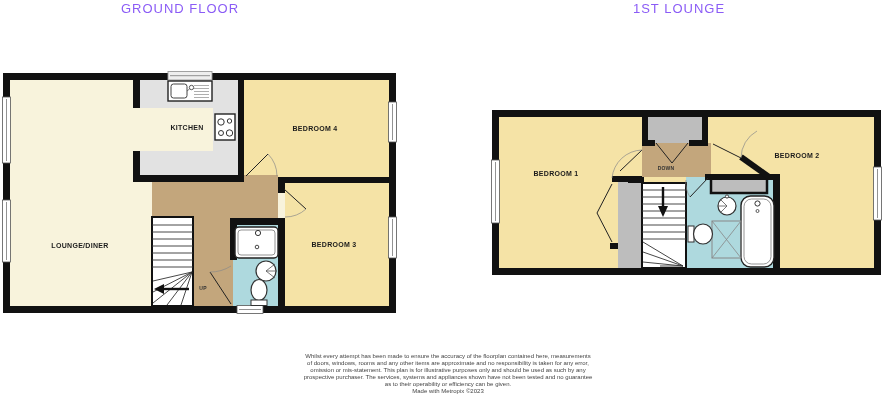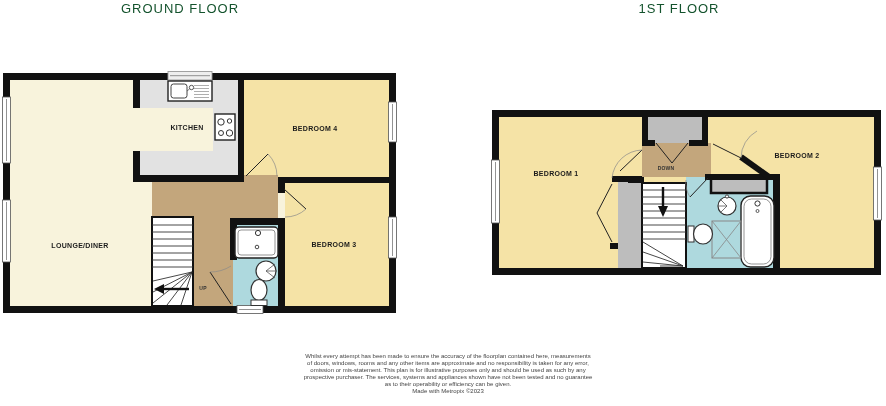--- a/index.html
+++ b/index.html
@@ -20,21 +20,21 @@
   .tread{stroke:#333;stroke-width:0.9;fill:none;}
   .leaf{stroke:#222;stroke-width:1;fill:none;}
   .arc{stroke:#8a8a8a;stroke-width:0.7;fill:none;}
   .fixw{fill:#fff;stroke:#222;stroke-width:1.4;}
   .fixthin{fill:none;stroke:#666;stroke-width:0.7;}
   .fixline{stroke:#555;stroke-width:0.8;fill:none;}
   .lbl{position:absolute;transform:translate(-50%,-50%);white-space:nowrap;
        font-size:7px;font-weight:bold;color:#1b1b1b;letter-spacing:0.3px;}
   .tiny{font-size:5px;color:#333;letter-spacing:0.2px;}
   .title{position:absolute;transform:translate(-50%,-50%);white-space:nowrap;
-         font-size:13px;color:#14532d;letter-spacing:1px;}
+         font-size:13px;color:#8b5cf6;letter-spacing:1px;}
   .disclaimer{position:absolute;left:10px;top:353px;width:876px;text-align:center;
               font-size:6px;line-height:7.1px;color:#444;}
 </style>
 </head>
 <body>
 
 <div class="stage">
 
 <svg width="886" height="406" viewBox="0 0 886 406">
 
@@ -239,21 +239,21 @@
       <path d="M712 221L741 258M741 221L712 258" stroke="#888" stroke-width="0.8"></path>
     </g>
     <g>
       <rect x="688" y="226" width="6" height="16" fill="#fff" stroke="#333" stroke-width="1"></rect>
       <ellipse cx="703" cy="234" rx="9.5" ry="10" fill="#fff" stroke="#333" stroke-width="1.2"></ellipse>
     </g>
   </g>
 </svg>
 
 <span class="title" style="left:180px;top:8px">GROUND FLOOR</span>
-<span class="title" style="left:679px;top:8px">1ST FLOOR</span>
+<span class="title" style="left:679px;top:8px">1ST LOUNGE</span>
 
 <span class="lbl" style="left:80px;top:245px">LOUNGE/DINER</span>
 <span class="lbl" style="left:187px;top:127px">KITCHEN</span>
 <span class="lbl" style="left:315px;top:128px">BEDROOM 4</span>
 <span class="lbl" style="left:334px;top:244px">BEDROOM 3</span>
 <span class="lbl tiny" style="left:203px;top:288px">UP</span>
 
 <span class="lbl" style="left:556px;top:173px">BEDROOM 1</span>
 <span class="lbl" style="left:797px;top:155px">BEDROOM 2</span>
 <span class="lbl tiny" style="left:666px;top:168px">DOWN</span>

